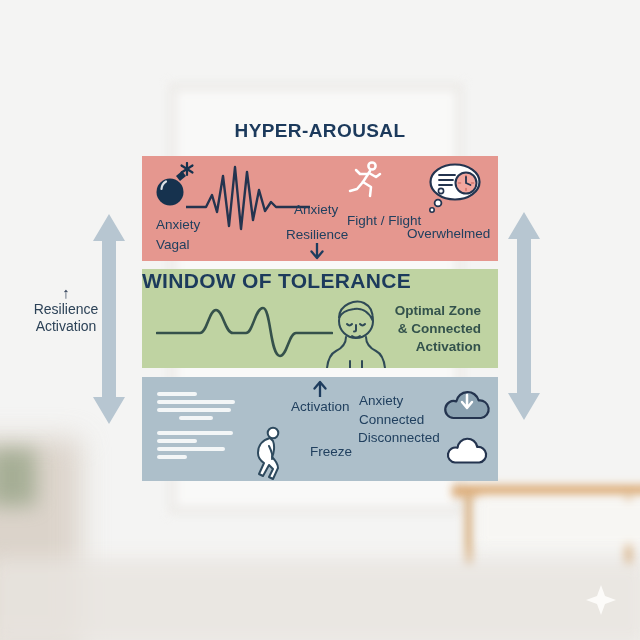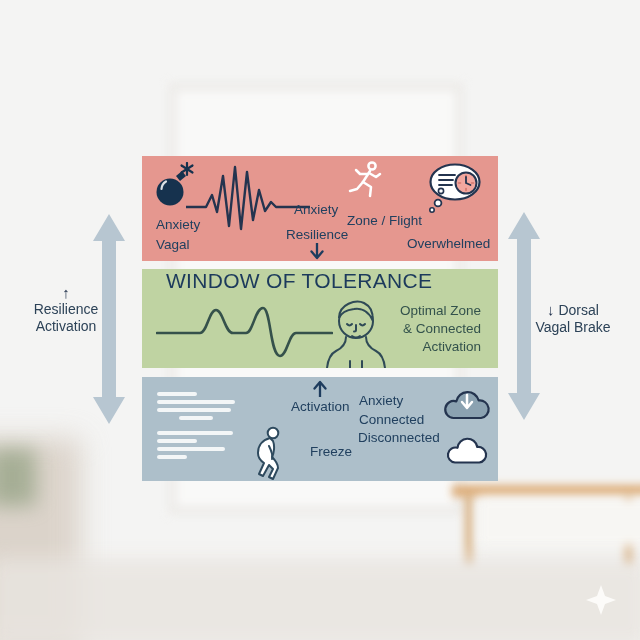--- a/index.html
+++ b/index.html
@@ -20,22 +20,22 @@
   
   .band-title{width:356px;text-align:center;font-weight:bold;font-size:19px;
               letter-spacing:.4px;color:#1c3a5c;}
   
   .band{left:142px;width:356px;overflow:hidden;}
   .band-hyper{top:156px;height:105px;background:#e5978f;}
   .band-window{top:269px;height:99px;background:#bfd3a2;}
   .band-hypo{top:377px;height:104px;background:#adbfca;}
 
   .lbl{position:absolute;font-size:13.5px;line-height:15px;color:#21405f;white-space:nowrap;}
-  .window-title{left:20px;top:7px;font-size:21px;font-weight:normal;letter-spacing:.3px;color:#1c3a5c;white-space:nowrap;padding-left:24px;}
-  .optimal{right:17px;top:33px;text-align:right;font-size:13.5px;line-height:18px;color:#33524c;}
+  .window-title{left:20px;top:7px;font-size:21px;font-weight:bold;letter-spacing:.3px;color:#1c3a5c;white-space:nowrap;}
+  .optimal{right:17px;top:33px;text-align:right;font-size:13.5px;line-height:18px;color:#33524c;font-weight:bold;}
 
   
   .side-label{font-size:14px;line-height:17px;color:#2c4257;text-align:center;}
   .side-glyph{font-size:15px;font-weight:bold;color:#24344f;}
 
   
   .fline{position:absolute;height:4px;border-radius:2px;background:rgba(255,255,255,.85);}
 </style>
 </head>
 <body>
@@ -48,38 +48,35 @@
   <div class="abs bg-bench-top"></div>
   <div class="abs bg-bench-leg1"></div>
   <div class="abs bg-bench-leg2"></div>
   <div class="abs bg-cushion"></div>
   <div class="abs bg-floor"></div>
 
   <svg class="abs" style="left:586px;top:585px" width="30" height="30" viewBox="0 0 30 30">
     <polygon points="15,0 19,11 30,15 19,19 15,30 11,19 0,15 11,11" fill="#fdfcfa" opacity="0.95"></polygon>
   </svg>
 
+  <div class="abs band-title" style="left:142px;top:120px">HYPER-AROUSAL</div>
 
   <svg class="abs" style="left:92px;top:214px" width="34" height="210" viewBox="0 0 34 210">
     <path d="M17 0 L33 27 L24 27 L24 183 L33 183 L17 210 L1 183 L10 183 L10 27 L1 27 Z" fill="#b7c6d1"></path>
   </svg>
   <svg class="abs" style="left:507px;top:212px" width="34" height="208" viewBox="0 0 34 208">
     <path d="M17 0 L33 27 L24 27 L24 181 L33 181 L17 208 L1 181 L10 181 L10 27 L1 27 Z" fill="#b7c6d1"></path>
   </svg>
 
   <div class="abs side-label" style="left:18px;top:284px;width:96px">
     <div class="side-glyph">↑</div>
     <div>Resilience</div>
     <div>Activation</div>
   </div>
 
-  <div class="abs side-label" style="left:530px;top:301px;width:86px">
-    <div><span class="side-glyph">↓</span> <span>Dorsal</span></div>
-    <div>Vagal Brake</div>
-  </div>
 
   <div class="abs band band-hyper">
 
     <svg class="abs" style="left:12px;top:6px" width="42" height="46" viewBox="0 0 42 46">
       <g stroke="#16324e" stroke-width="2.2" stroke-linecap="round">
         <line x1="33" y1="1" x2="33" y2="13"></line>
         <line x1="27.5" y1="3.5" x2="38.5" y2="10.5"></line>
         <line x1="38.5" y1="3.5" x2="27.5" y2="10.5"></line>
       </g>
       <path d="M22,14 L28,9 L32,14 L26,19 Z" fill="#16324e"></path>
@@ -103,42 +100,42 @@
     <svg class="abs" style="left:206px;top:5px" width="34" height="40" viewBox="0 0 34 40">
       <g fill="none" stroke="#ffffff" stroke-width="2.5" stroke-linecap="round" stroke-linejoin="round">
         <circle cx="24" cy="5" r="3.6"></circle>
         <path d="M22,10 L15,21"></path>
         <path d="M21,12 L28,16 L32,13"></path>
         <path d="M20,13 L12,13 L8,9"></path>
         <path d="M15,21 L23,26 L22,35"></path>
         <path d="M15,21 L9,28 L2,30"></path>
       </g>
     </svg>
-    <div class="lbl" style="left:205px;top:57px">Zone / Flight</div>
+    <div class="lbl" style="left:205px;top:57px">Fight / Flight</div>
 
     <svg class="abs" style="left:283px;top:6px" width="56" height="56" viewBox="0 0 56 56">
       <ellipse cx="30" cy="20" rx="24.5" ry="17.5" fill="#ffffff" stroke="#24344f" stroke-width="2.2"></ellipse>
       <circle cx="13" cy="41" r="3.4" fill="#ffffff" stroke="#24344f" stroke-width="1.8"></circle>
       <circle cx="7" cy="48" r="2.2" fill="#ffffff" stroke="#24344f" stroke-width="1.6"></circle>
       <g stroke="#24344f" stroke-width="1.8" stroke-linecap="round">
         <line x1="14" y1="13" x2="30" y2="13"></line>
         <line x1="14" y1="18" x2="28" y2="18"></line>
         <line x1="14" y1="23" x2="27" y2="23"></line>
       </g>
       <circle cx="16" cy="29" r="2.6" fill="none" stroke="#24344f" stroke-width="1.6"></circle>
       <circle cx="41" cy="21" r="10.5" fill="#f2a79f" stroke="#24344f" stroke-width="2"></circle>
       <g stroke="#d4776d" stroke-width="1.6" stroke-linecap="round">
         <line x1="41" y1="13.5" x2="41" y2="15.5"></line>
         <line x1="48.5" y1="21" x2="46.5" y2="21"></line>
         <line x1="41" y1="28.5" x2="41" y2="26.5"></line>
         <line x1="33.5" y1="21" x2="35.5" y2="21"></line>
       </g>
       <path d="M41,21 L41,15 M41,21 L45.5,23" fill="none" stroke="#24344f" stroke-width="1.8" stroke-linecap="round"></path>
     </svg>
-    <div class="lbl" style="left:265px;top:80px">Overwhelmed</div>
+    <div class="lbl" style="left:265px;top:70px">Overwhelmed</div>
   </div>
 
   <div class="abs band band-window">
     <div class="window-title">WINDOW OF TOLERANCE</div>
 
     <svg class="abs" style="left:14px;top:34px" width="177" height="58" viewBox="0 0 177 58">
       <path d="M1,30 H44 C51,30 53,7 60,7 C67,7 69,30 77,30 H90 C97,30 99,5 107,5 C115,5 114,53 124,53 C131,53 133,30 140,30 H176" fill="none" stroke="#35514b" stroke-width="2.6" stroke-linecap="round"></path>
     </svg>
 
     <svg class="abs" style="left:184px;top:27px" width="60" height="72" viewBox="0 0 60 72">

